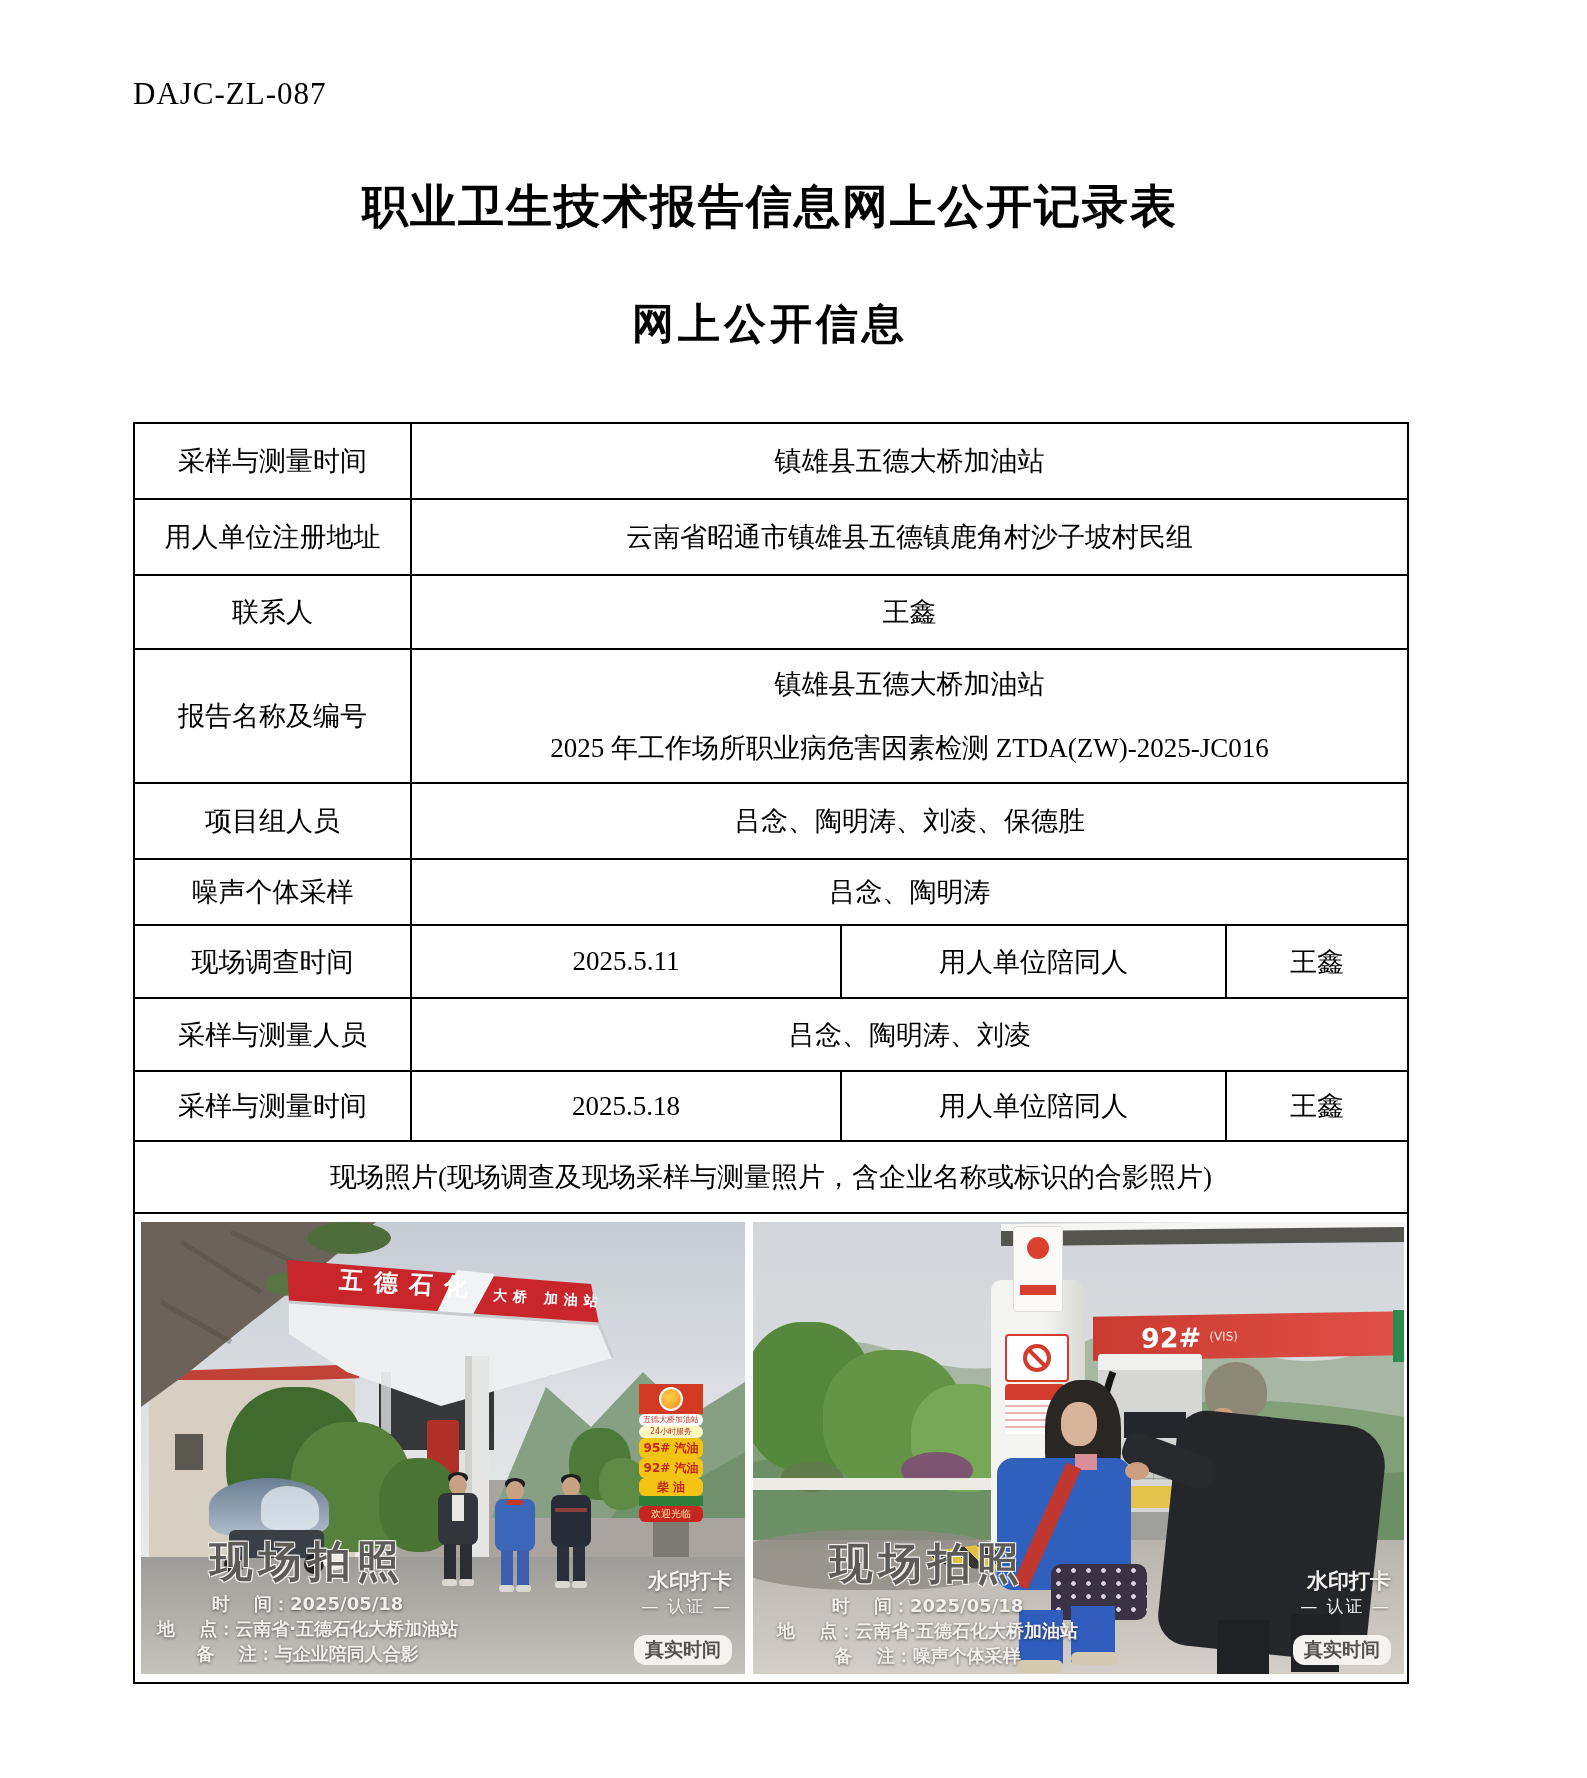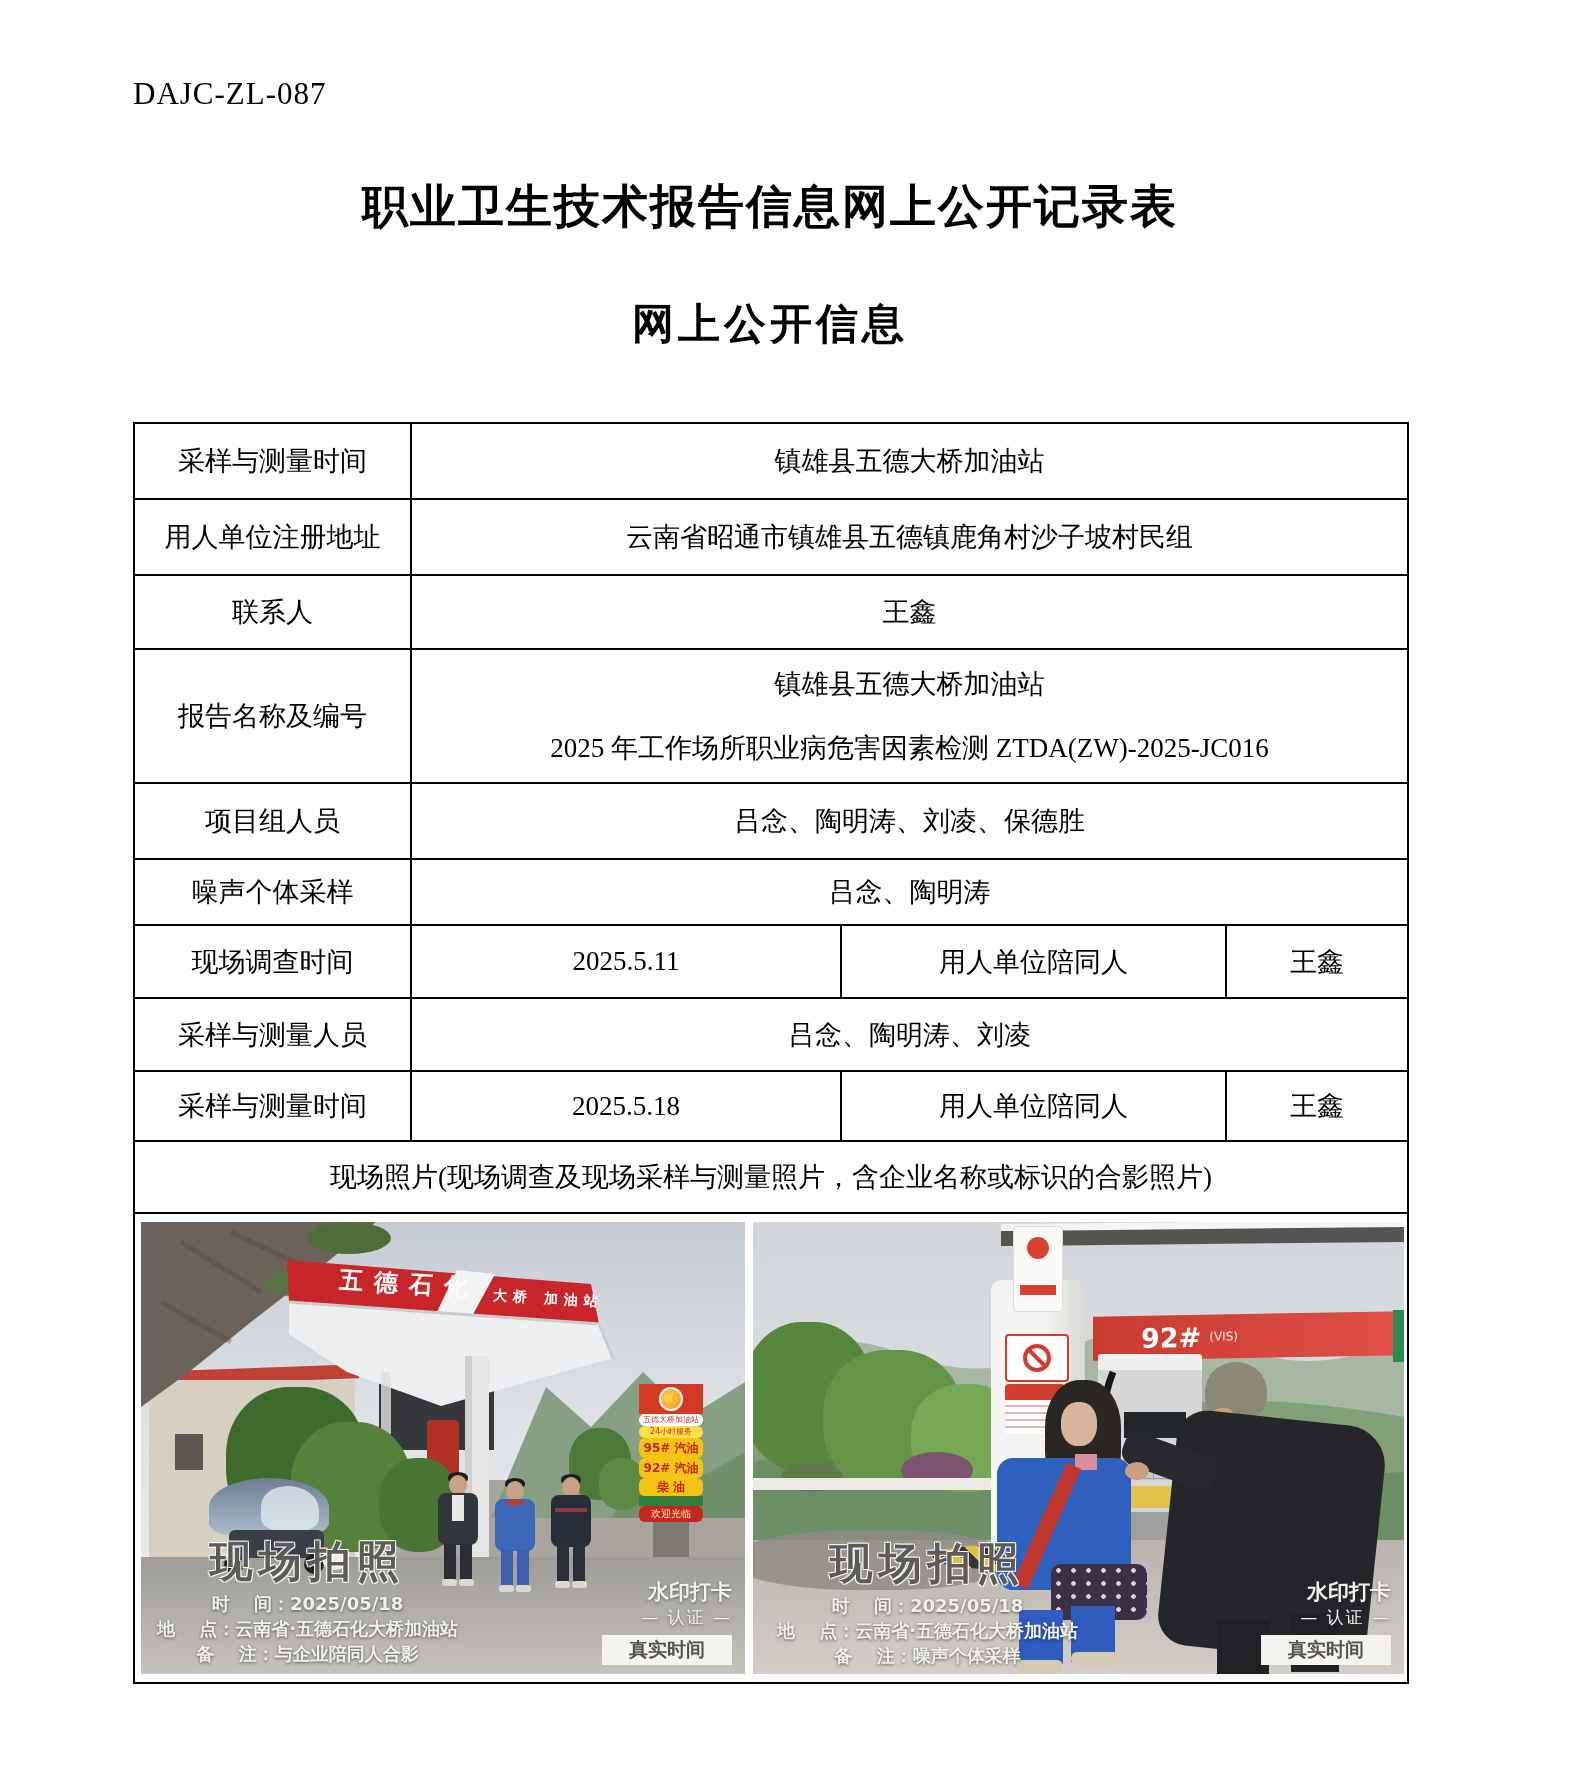--- a/index.html
+++ b/index.html
@@ -25,22 +25,22 @@
   .wm-stamp{font-size:43px;font-weight:800;letter-spacing:6px;color:rgba(84,82,78,0.95);
       text-shadow:1px 1px 0 rgba(255,255,255,.85),-1px -1px 0 rgba(255,255,255,.85),
                   1px -1px 0 rgba(255,255,255,.85),-1px 1px 0 rgba(255,255,255,.85);}
   .wm-line{font-size:18px;font-weight:600;color:#f1f0ed;line-height:25px;
       text-shadow:0 1px 3px rgba(30,30,30,.65);}
   .wm-badge{position:absolute;right:13px;bottom:9px;z-index:40;text-align:right;
       font-family:"DejaVu Sans","Liberation Sans",sans-serif;color:#f3f2ef;
       text-shadow:0 1px 3px rgba(40,40,40,.6);}
   .wb-l1{font-size:21px;font-weight:600;}
   .wb-l2{font-size:17px;letter-spacing:2px;}
-  .wb-pill{display:inline-block;margin-top:6px;background:#f4f3f0;color:#55524e;
-      font-size:19px;font-weight:700;padding:2px 27px;border-radius:0;text-shadow:none;}
+  .wb-pill{display:inline-block;margin-top:17px;background:#f4f3f0;color:#55524e;
+      font-size:19px;font-weight:700;padding:2px 11px;border-radius:12px;text-shadow:none;}
   
   .sign-row{width:100%;text-align:center;overflow:hidden;white-space:nowrap;
       font-family:"DejaVu Sans","Liberation Sans",sans-serif;border-radius:6px;}
   .person{position:absolute;width:44px;height:116px;}
   .p-hair{position:absolute;left:12px;top:0;width:20px;height:11px;background:#1d1d20;border-radius:50% 50% 40% 40%;}
   .p-head{position:absolute;left:13px;top:3px;width:18px;height:20px;background:#c9a184;border-radius:50%;}
   .p-torso{position:absolute;left:2px;top:21px;width:40px;height:52px;border-radius:8px;}
   .p-leg{position:absolute;top:72px;width:12px;height:36px;}
   .p-shoe{position:absolute;top:107px;width:15px;height:7px;background:#dcd8d2;border-radius:3px;}
 </style>
@@ -146,21 +146,21 @@
             <div class="abs" style="left:150px;top:200px;width:120px;height:130px;background:#55813c;border-radius:45%;"></div>
             <div class="abs" style="left:238px;top:236px;width:80px;height:94px;background:#4a7434;border-radius:45%;"></div>
             <div class="abs" style="left:428px;top:206px;width:62px;height:72px;background:#4d7a39;border-radius:45%;"></div>
             <div class="abs" style="left:458px;top:236px;width:46px;height:52px;background:#5d8a44;border-radius:45%;"></div>
 
             <div class="abs" style="left:498px;top:162px;width:64px;height:176px;">
               <div style="height:30px;background:#d23a23;display:flex;align-items:center;justify-content:center;">
                 <div style="width:20px;height:20px;border-radius:50%;background:radial-gradient(circle at 40% 40%,#ffd24a,#f08c1e);border:2px solid #fff;"></div>
               </div>
               <div class="sign-row" style="height:12px;line-height:12px;background:#ffffff;color:#c23327;font-size:8px;">五德大桥加油站</div>
-              <div class="sign-row" style="height:12px;line-height:12px;background:#fde047;color:#c23327;font-size:8px;">24小时服务</div>
+              <div class="sign-row" style="height:12px;line-height:12px;background:#fef9c3;color:#c23327;font-size:8px;">24小时服务</div>
               <div class="sign-row" style="height:20px;line-height:20px;background:#f3c413;color:#c5261f;font-size:12px;font-weight:700;">95# 汽油</div>
               <div class="sign-row" style="height:20px;line-height:20px;background:#f3c413;color:#c5261f;font-size:12px;font-weight:700;">92# 汽油</div>
               <div class="sign-row" style="height:18px;line-height:18px;background:#f3c413;color:#c5261f;font-size:12px;font-weight:700;">柴 油</div>
               <div style="height:10px;background:#2f7f3a;"></div>
               <div class="sign-row" style="height:16px;line-height:16px;background:#c5261f;color:#ffe9a8;font-size:10px;">欢迎光临</div>
               <div style="width:36px;height:38px;margin:0 auto;background:#7d7a74;"></div>
             </div>
 
             <div class="abs" style="left:0;top:335px;width:604px;height:117px;background:linear-gradient(180deg,#9e9c98,#c6c3bd);"></div>
 

